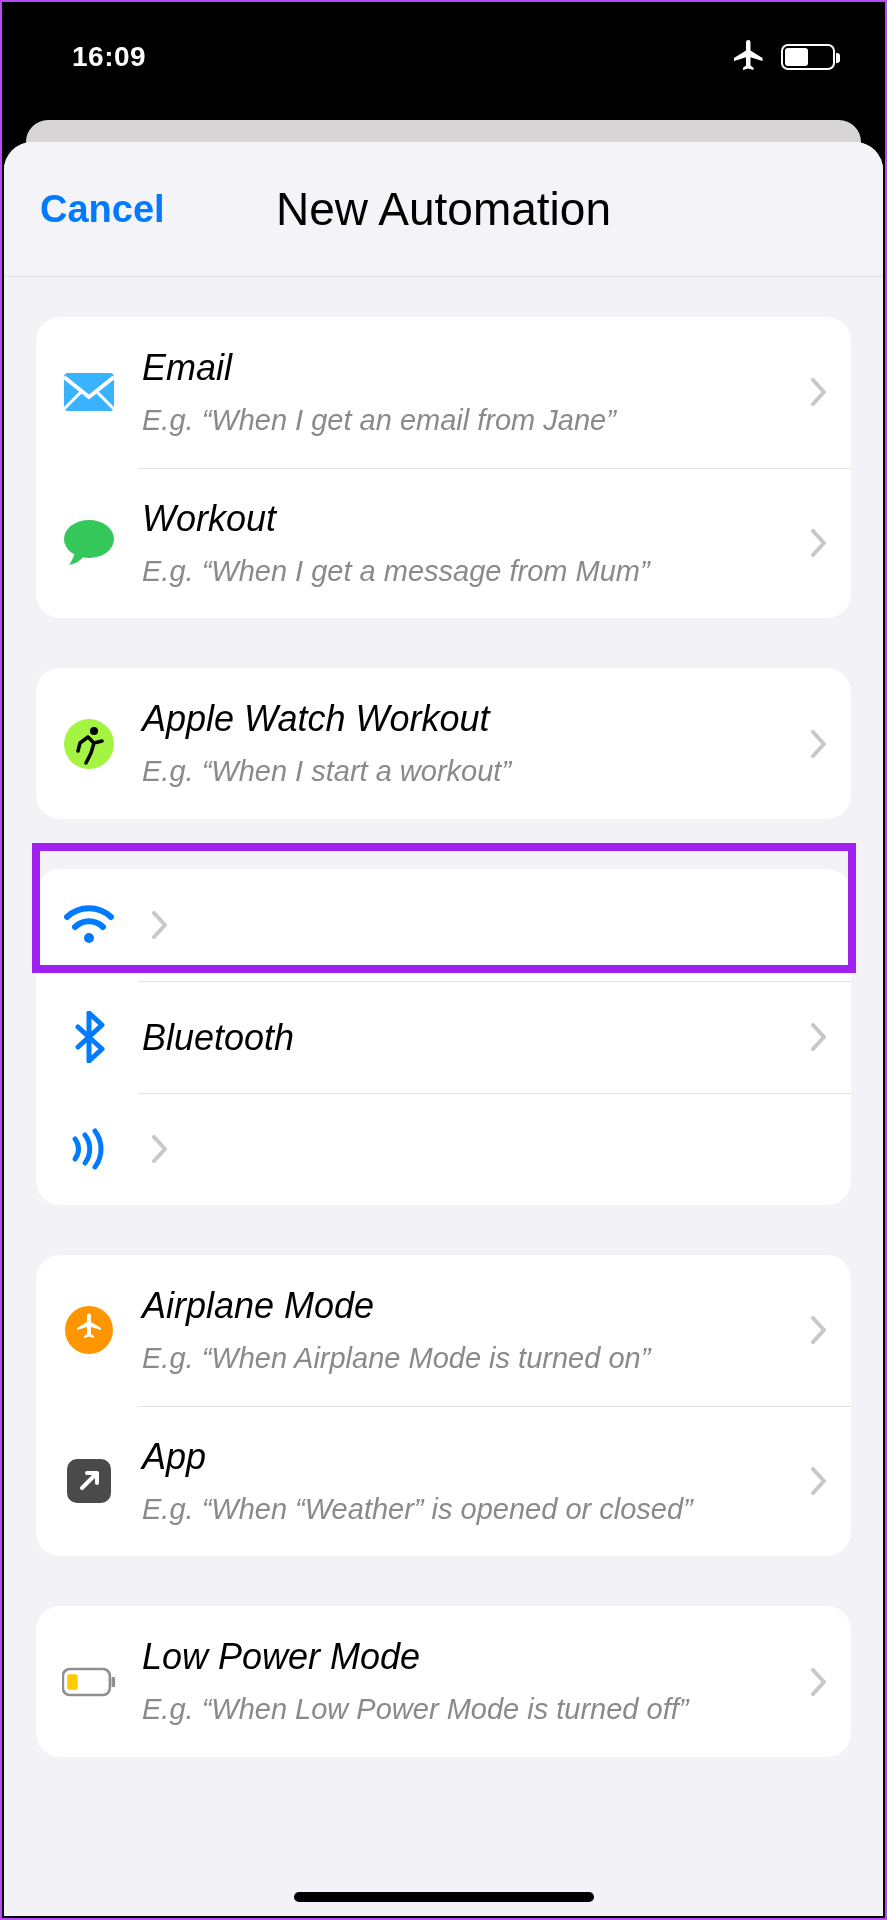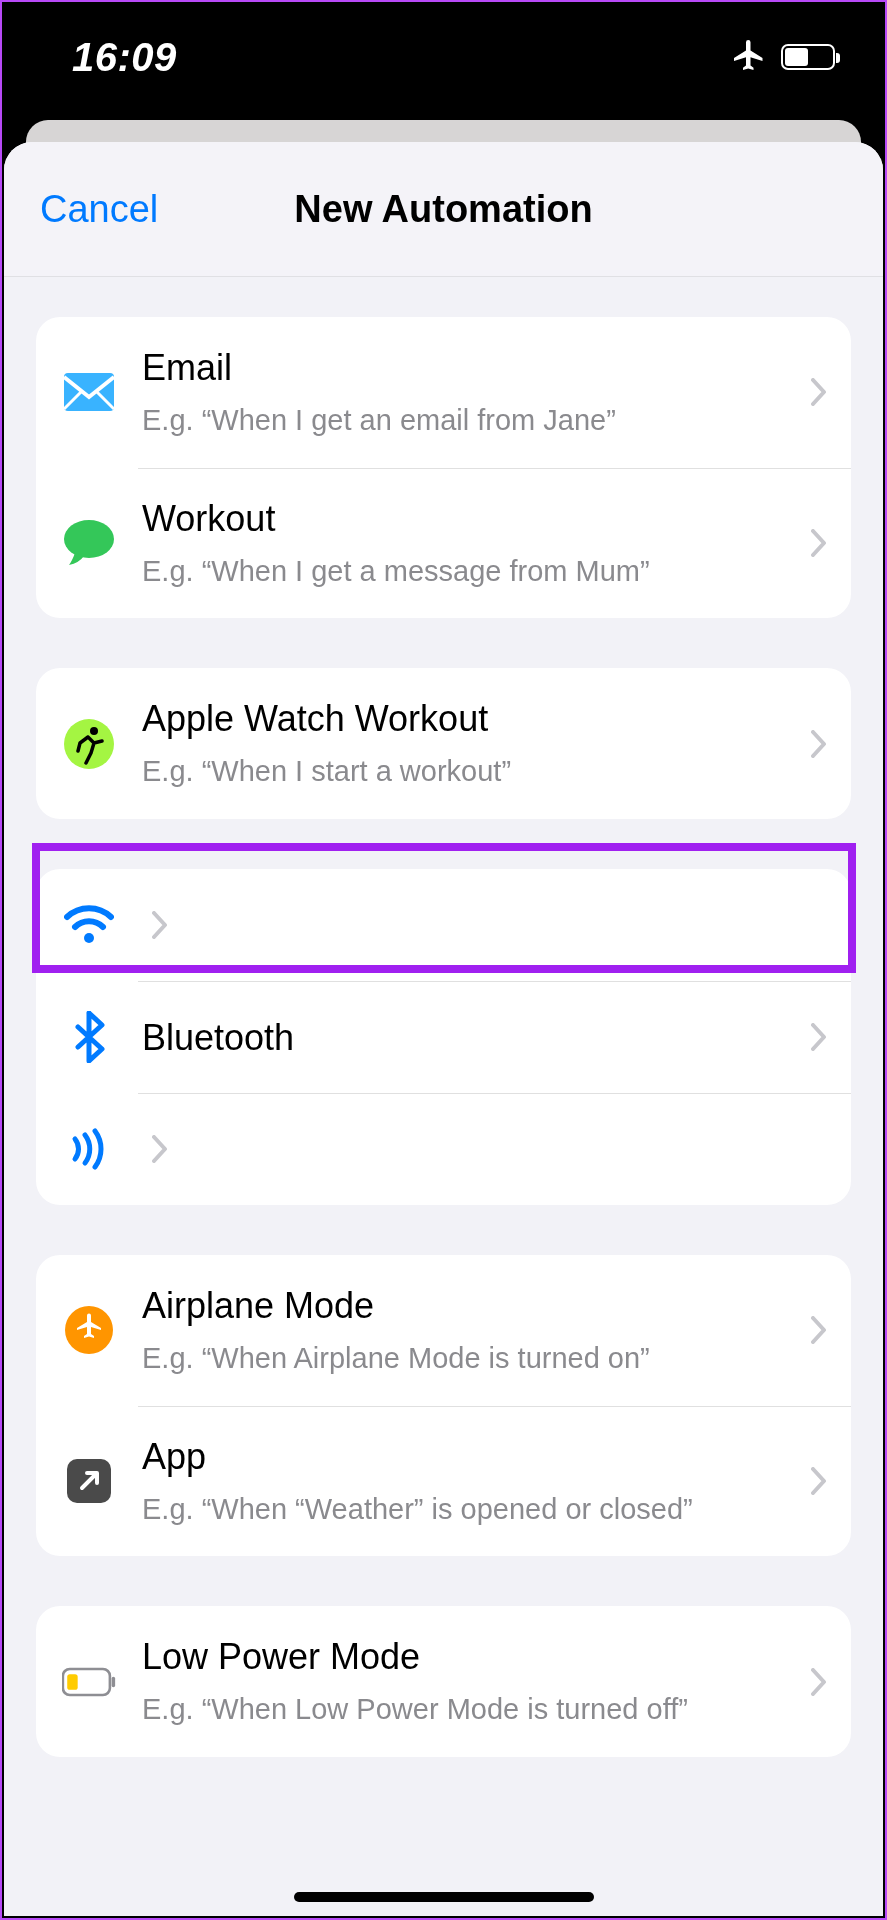--- a/index.html
+++ b/index.html
@@ -12,21 +12,21 @@
   }
   
   .status-bar {
     height: 110px;
     display: flex;
     align-items: center;
     justify-content: space-between;
     padding: 0 50px 0 70px;
     color: #fff;
   }
-  .status-time { font-size: 40px; font-weight: 700; letter-spacing: 0.5px; font-style: italic; }
+  .status-time { font-size: 28px; font-weight: 700; letter-spacing: 0.5px; }
   .status-right { display: flex; align-items: center; gap: 14px; }
   .battery {
     width: 54px; height: 26px;
     border: 2.5px solid #fff; border-radius: 7px;
     position: relative;
   }
   .battery::after {
     content: ""; position: absolute;
     right: -7px; top: 7px; width: 4px; height: 10px;
     background: #fff; border-radius: 0 3px 3px 0;
@@ -49,38 +49,39 @@
   }
   .nav-bar {
     height: 135px;
     display: flex; align-items: center;
     padding: 0 36px;
     border-bottom: 1px solid rgba(0,0,0,0.08);
     background: #f4f3f8;
     position: relative;
   }
   .nav-cancel {
-    color: #007aff; font-size: 38px; font-weight: 400;
+    color: #007aff; font-size: 38px; font-weight: 700;
     position: absolute; left: 36px;
   }
   .nav-title {
     flex: 1; text-align: center;
-    font-size: 38px; font-weight: 700; color: #000;
+    font-size: 46px; font-weight: 400; color: #000;
   }
   .content {
     padding: 40px 32px 40px;
     overflow-y: auto;
     height: calc(100% - 135px);
   }
   .group {
     background: #fff;
     border-radius: 24px;
     margin-bottom: 50px;
     overflow: hidden;
     position: relative;
+    font-style: italic;
   }
   .row {
     display: flex; align-items: center;
     padding: 28px 24px 28px 26px;
     position: relative;
     min-height: 112px;
   }
   .row + .row::before {
     content: ""; position: absolute; top: 0; left: 102px; right: 0;
     height: 1px; background: rgba(0,0,0,0.12);

